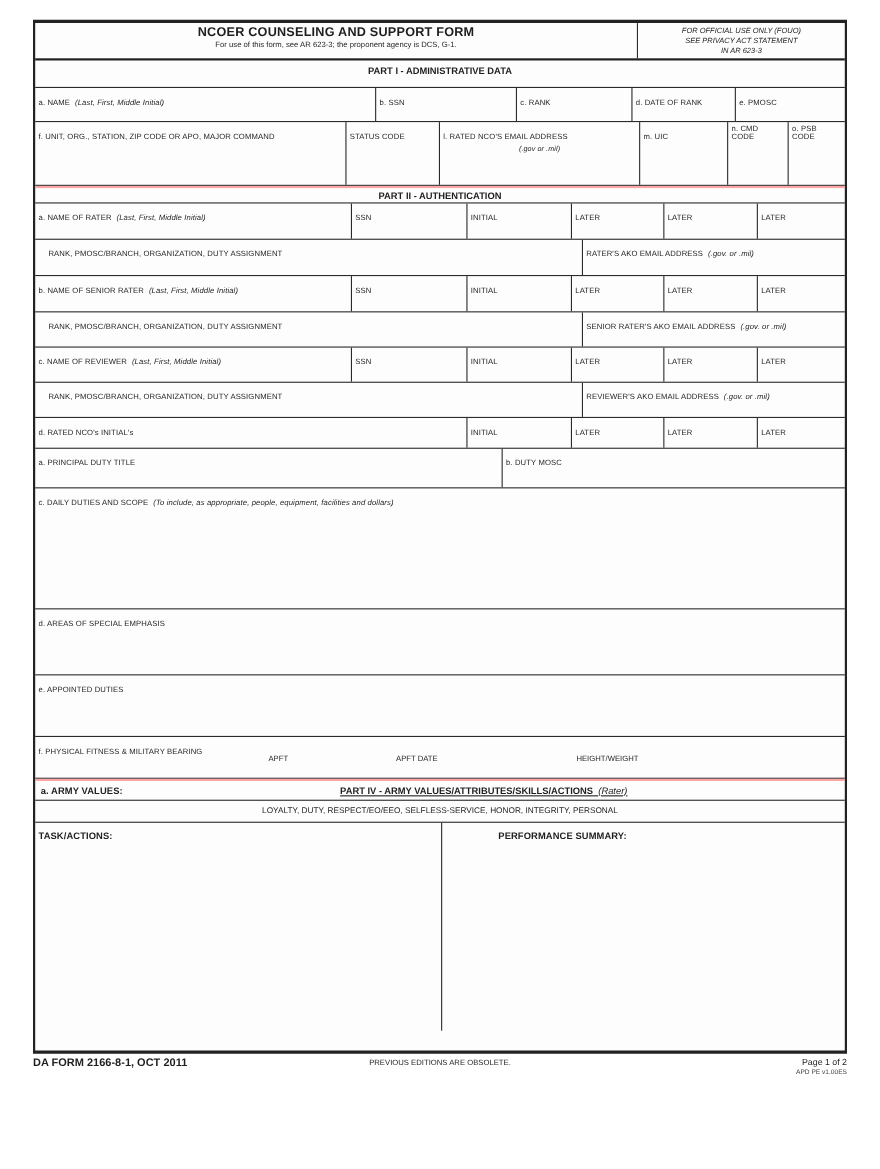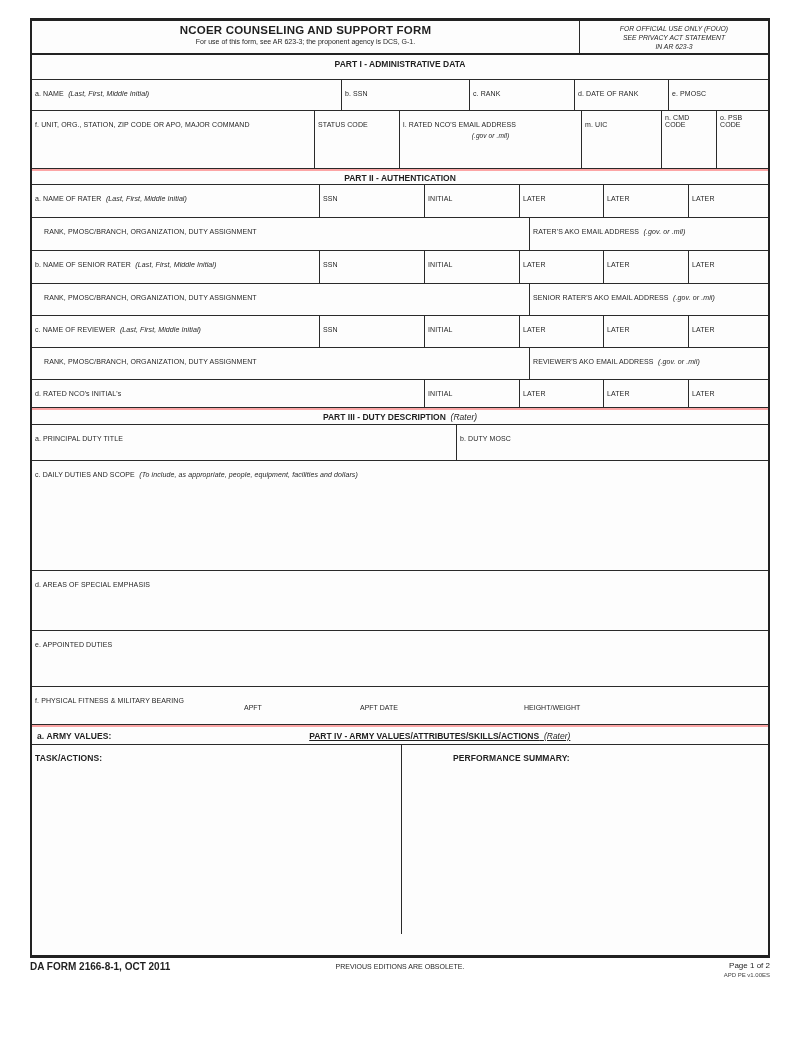--- a/index.html
+++ b/index.html
@@ -207,23 +207,20 @@
       <span class="lbl">LATER</span>
     </div>
     <div class="c" style="flex:0 0 85px;">
       <span class="lbl">LATER</span>
     </div>
     <div class="c" style="flex:1;">
       <span class="lbl">LATER</span>
     </div>
   </div>
 
-  <div class="r thick" style="height:17px;">
-    <span class="bar" style="width:100%;padding-top:2px;"><span>PART III - DUTY DESCRIPTION</span>&nbsp;&nbsp;<span class="it" style="font-weight:normal;">(Rater)</span></span>
-  </div>
 
   <div class="r" style="height:36px;">
     <div class="c" style="flex:0 0 425px;">
       <span class="lbl">a.  PRINCIPAL DUTY TITLE</span>
     </div>
     <div class="c" style="flex:1;">
       <span class="lbl">b.  DUTY MOSC</span>
     </div>
   </div>
 
@@ -253,20 +250,23 @@
       <span style="left:328px;">APFT DATE</span>
       <span style="left:492px;">HEIGHT/WEIGHT</span>
     </div>
   </div>
 
   <div class="r thick" style="height:20px;align-items:flex-start;">
     <span class="lbl b" style="padding:4px 0 0 5px;font-size:8.5px;">a.  ARMY VALUES:</span>
     <span style="flex:1;text-align:center;padding-top:4px;font-size:8.5px;font-weight:bold;text-decoration:underline;"><span>PART IV -  ARMY VALUES/ATTRIBUTES/SKILLS/ACTIONS</span>&nbsp;&nbsp;<span class="it" style="font-weight:normal;">(Rater)</span></span>
   </div>
 
+  <div class="r" style="height:20px;">
+    <span style="width:100%;text-align:center;padding-top:4px;font-size:7.5px;">LOYALTY, DUTY, RESPECT/EO/EEO, SELFLESS-SERVICE, HONOR, INTEGRITY, PERSONAL</span>
+  </div>
 
   <div class="r" style="height:189px;border-bottom:none;">
     <div class="c" style="flex:0 0 370px;">
       <span class="lbl b" style="font-size:8.5px;">TASK/ACTIONS:</span>
     </div>
     <div class="c" style="flex:1;">
       <span class="lbl b" style="font-size:8.5px;padding-left:48px;">PERFORMANCE SUMMARY:</span>
     </div>
   </div>
 

